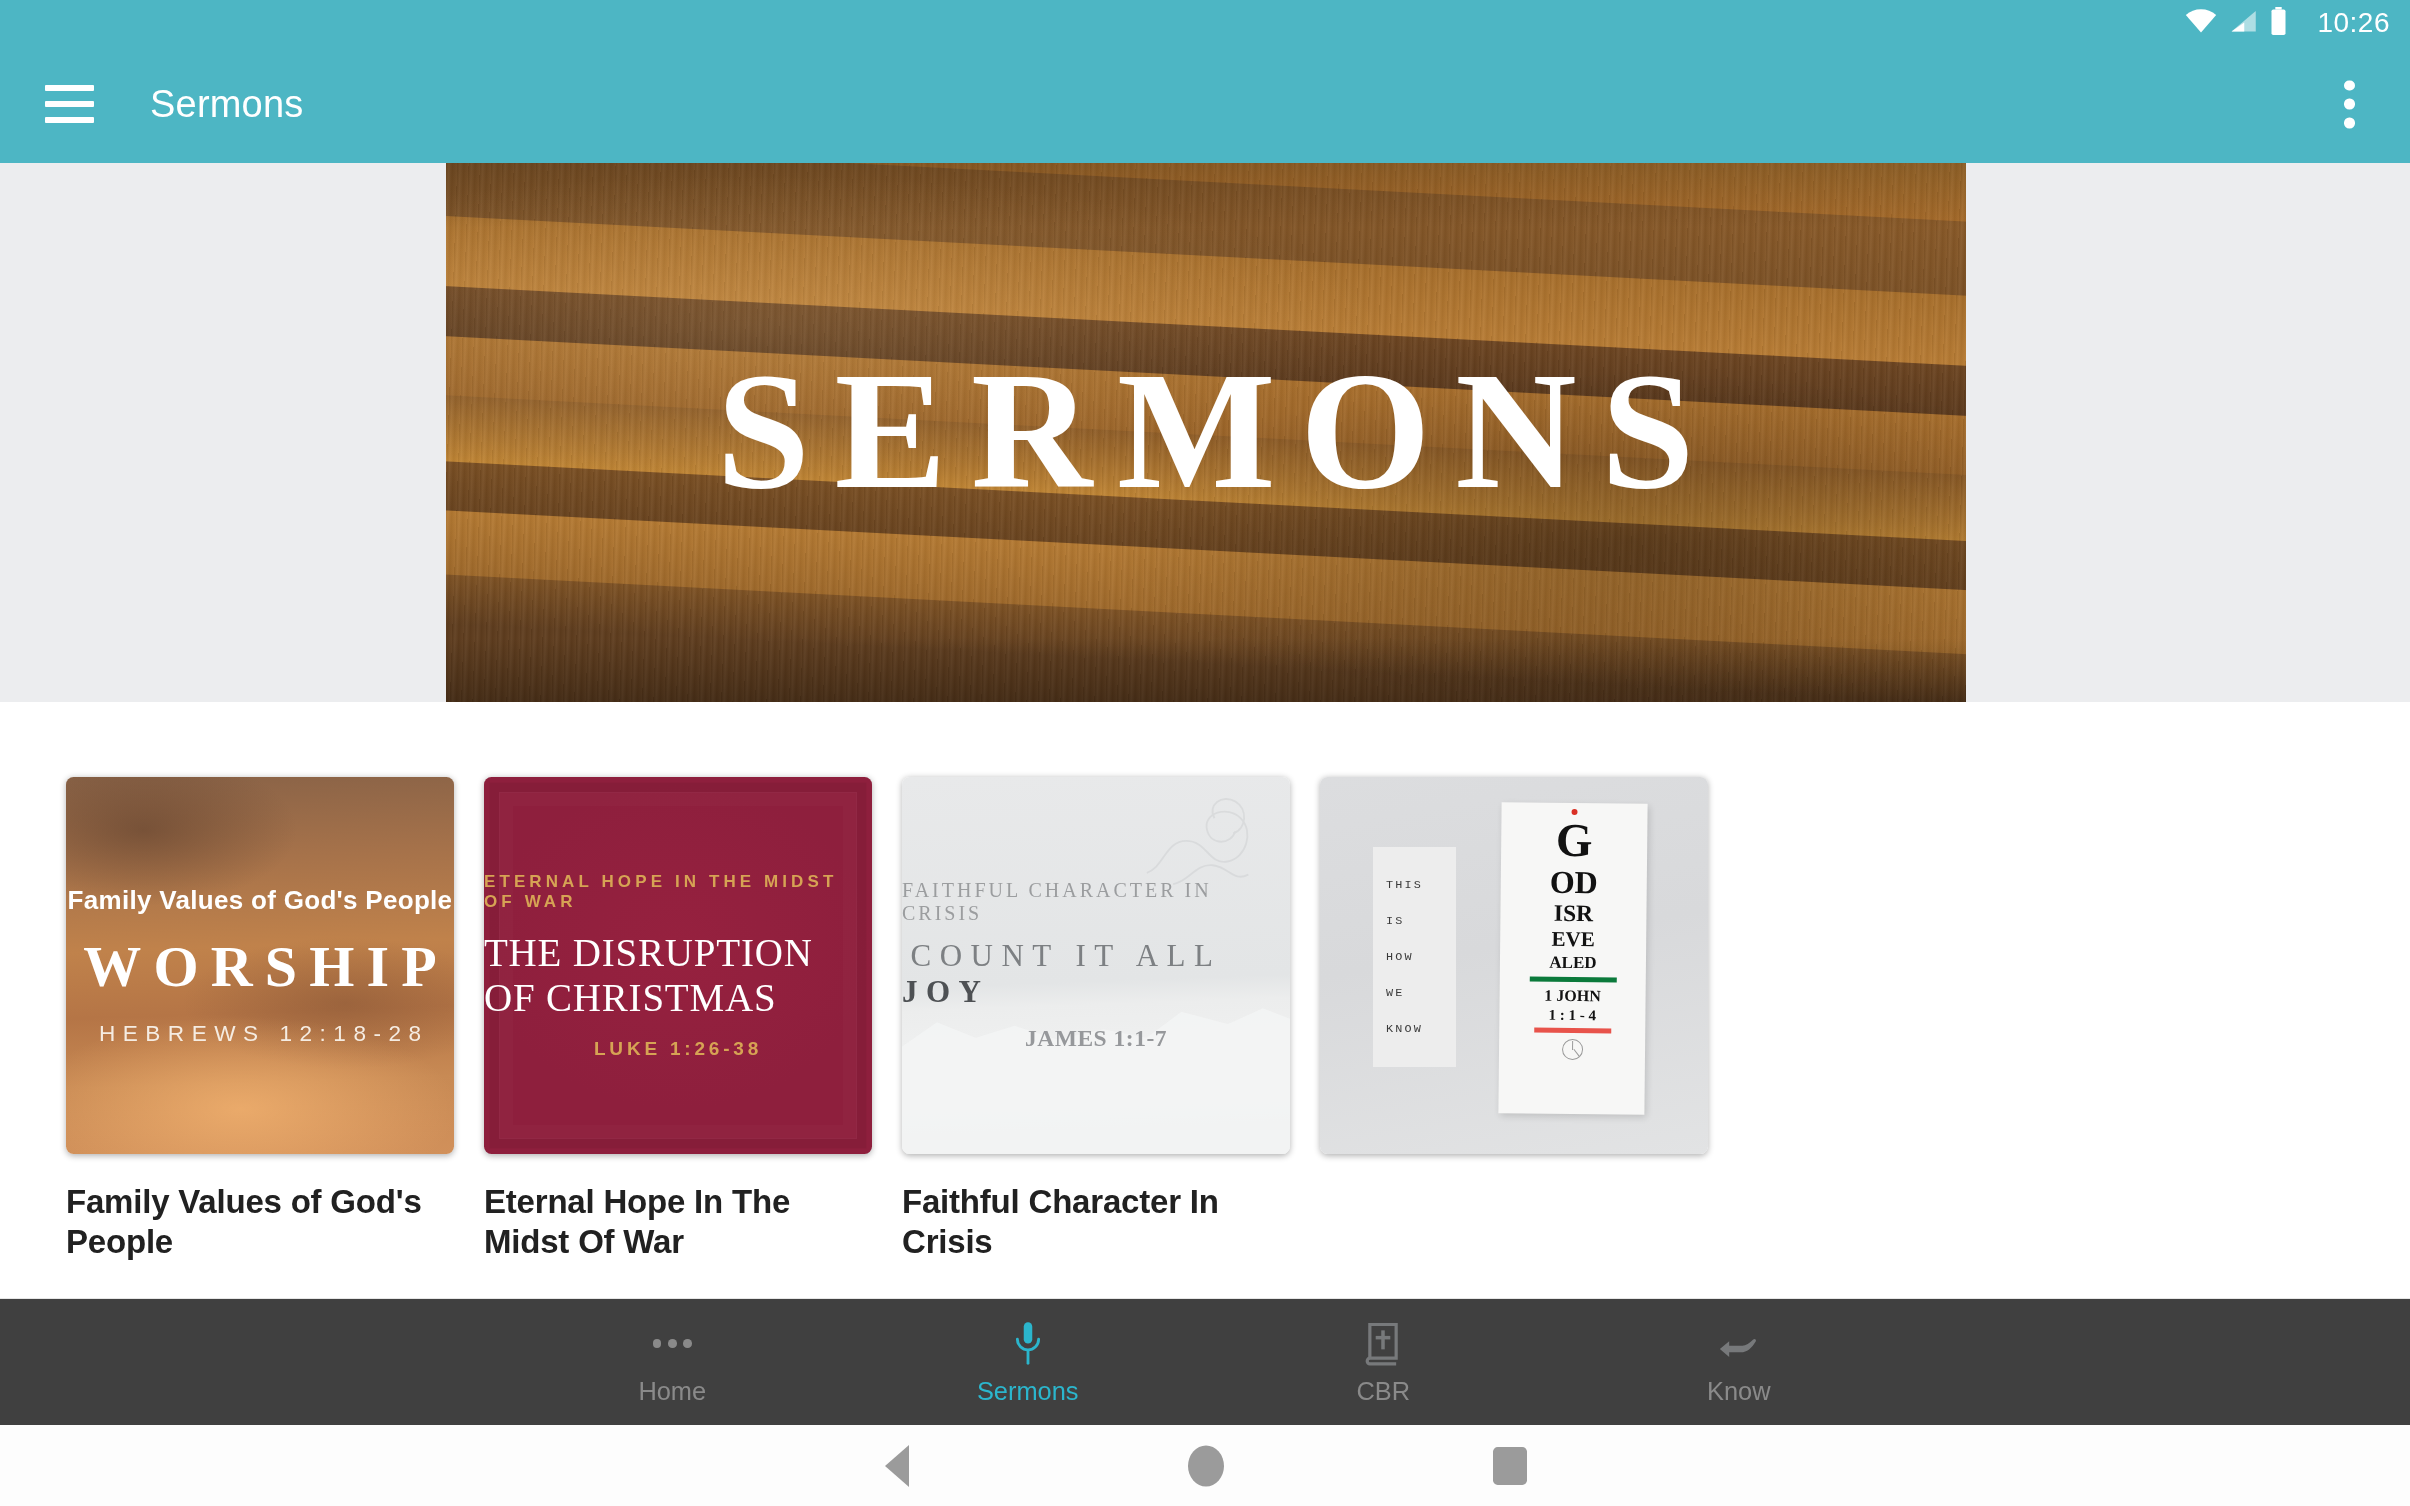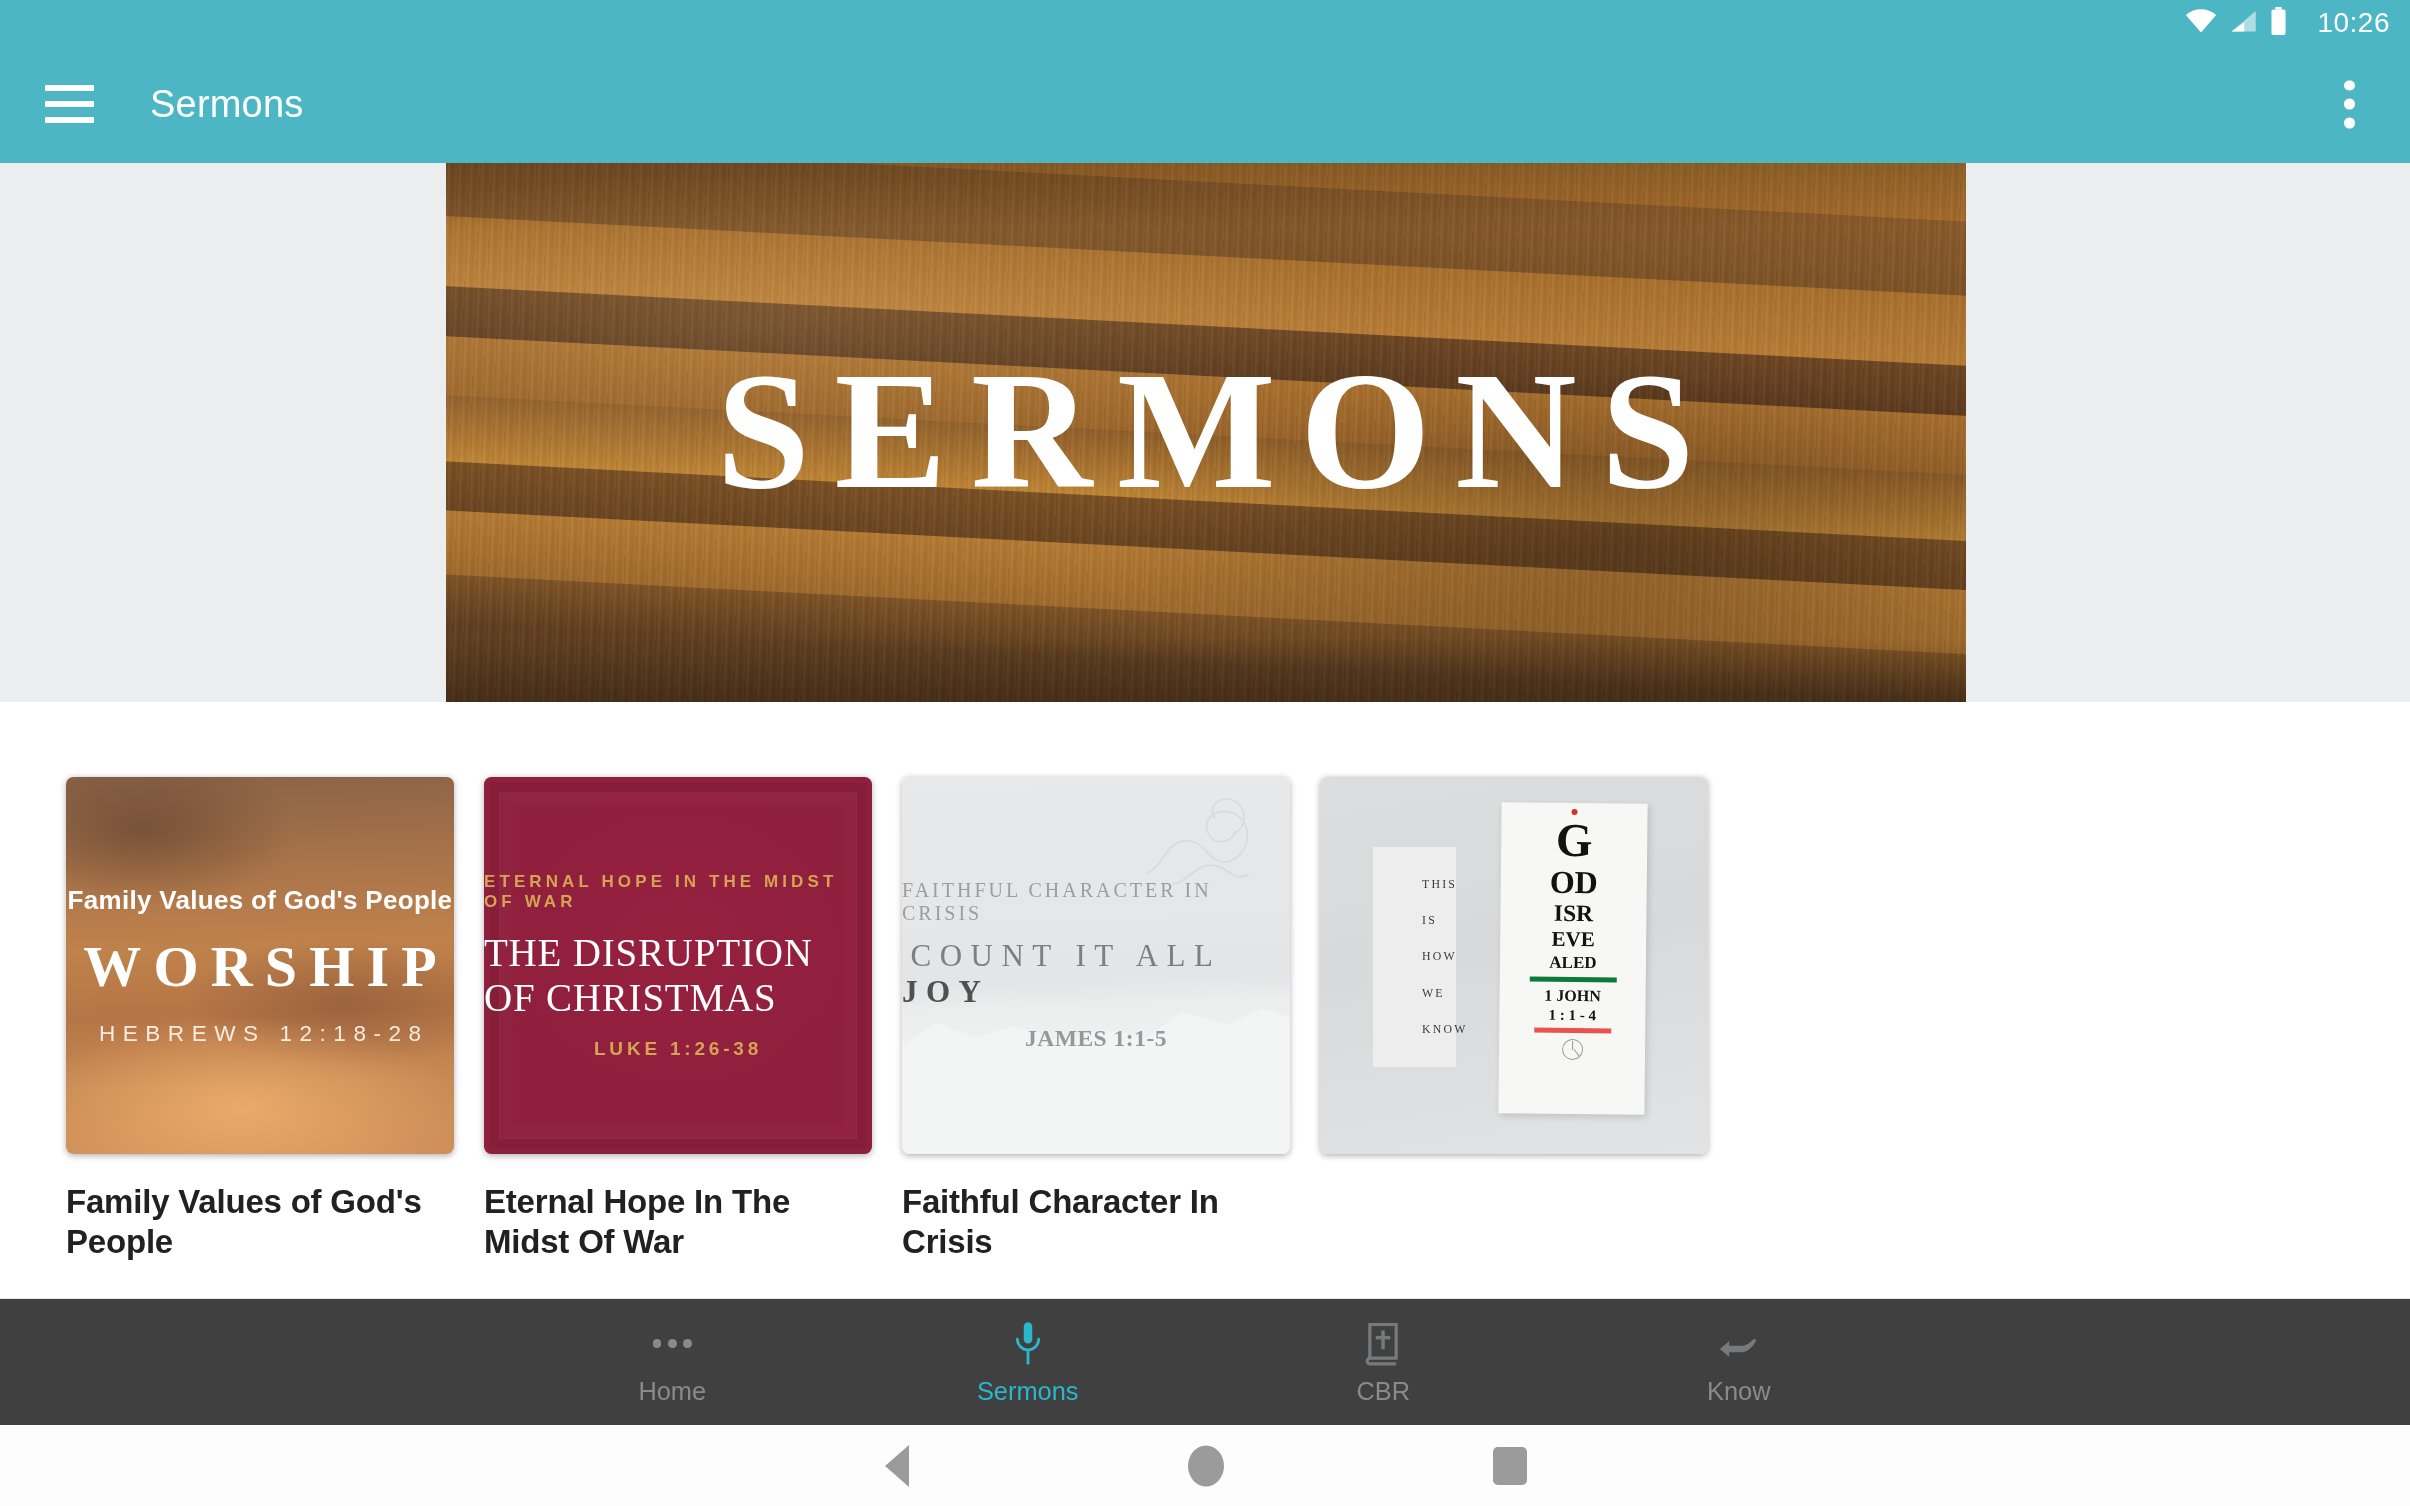--- a/index.html
+++ b/index.html
@@ -154,21 +154,21 @@
 
   
   .t5{ background:linear-gradient(170deg,#dcdddf 0%,#d8d9db 45%,#e2e3e4 100%);
      justify-content:flex-start; align-items:flex-start; padding:0; }
   .t5 .leftpanel{
     position:absolute; left:53px; top:70px; width:83px; height:220px;
     background:#ededed; display:flex; flex-direction:column;
     justify-content:space-evenly; align-items:flex-start; padding:9.4px 0 9.4px 13px;
   }
   .t5 .leftpanel span{ color:#3a3a3a; font-size:11.8px; letter-spacing:2.2px;
-     font-family:Liberation Serif, serif;margin-left:36px; }
+     font-family:Liberation Mono, monospace; }
   .t5 .chart{
     position:absolute; left:180px; top:26px; width:146px; height:311px;
     background:#f7f7f6; box-shadow:1.9px 2.8px 7.5px rgba(0,0,0,.14);
     display:flex; flex-direction:column; align-items:center; padding-top:5.6px;
     transform:rotate(.6deg);
   }
   .t5 .reddot{ width:6.6px; height:6.6px; border-radius:50%; background:#d93025; margin-bottom:1.9px; }
   .t5 .r{ color:#121212; font-family:"Liberation Serif", serif; font-weight:bold;
      display:flex; justify-content:center; width:100%; line-height:1; }
   .t5 .r1{ font-size:47px; letter-spacing:0; }
@@ -288,21 +288,21 @@
       <div class="thumb t4">
         <span class="swirl">
           <svg viewBox="0 0 150 120" width="141" height="113" fill="none" stroke="#b9bcbe" stroke-width="2">
             <path d="M20 88c18-6 20-34 42-34s24 26 44 22 28-32 14-46-40-6-36 12 26 16 30 2"></path>
             <path d="M48 100c16-2 24-22 42-20s22 18 38 10"></path>
             <path d="M92 30c-8-14 8-26 22-18s12 30-2 34"></path>
           </svg>
         </span>
         <div class="eyebrow">FAITHFUL CHARACTER IN CRISIS</div>
         <div class="big"><span>COUNT IT ALL </span><b>JOY</b></div>
-        <div class="ref">JAMES 1:1-5</div>
+        <div class="ref">JAMES 1:1-7</div>
       </div>
       <div class="card-title">Faithful Character In Crisis</div>
     </div>
 
     <div class="card">
       <div class="thumb t5">
         <div class="leftpanel">
           <span>THIS</span>
           <span>IS</span>
           <span>HOW</span>

